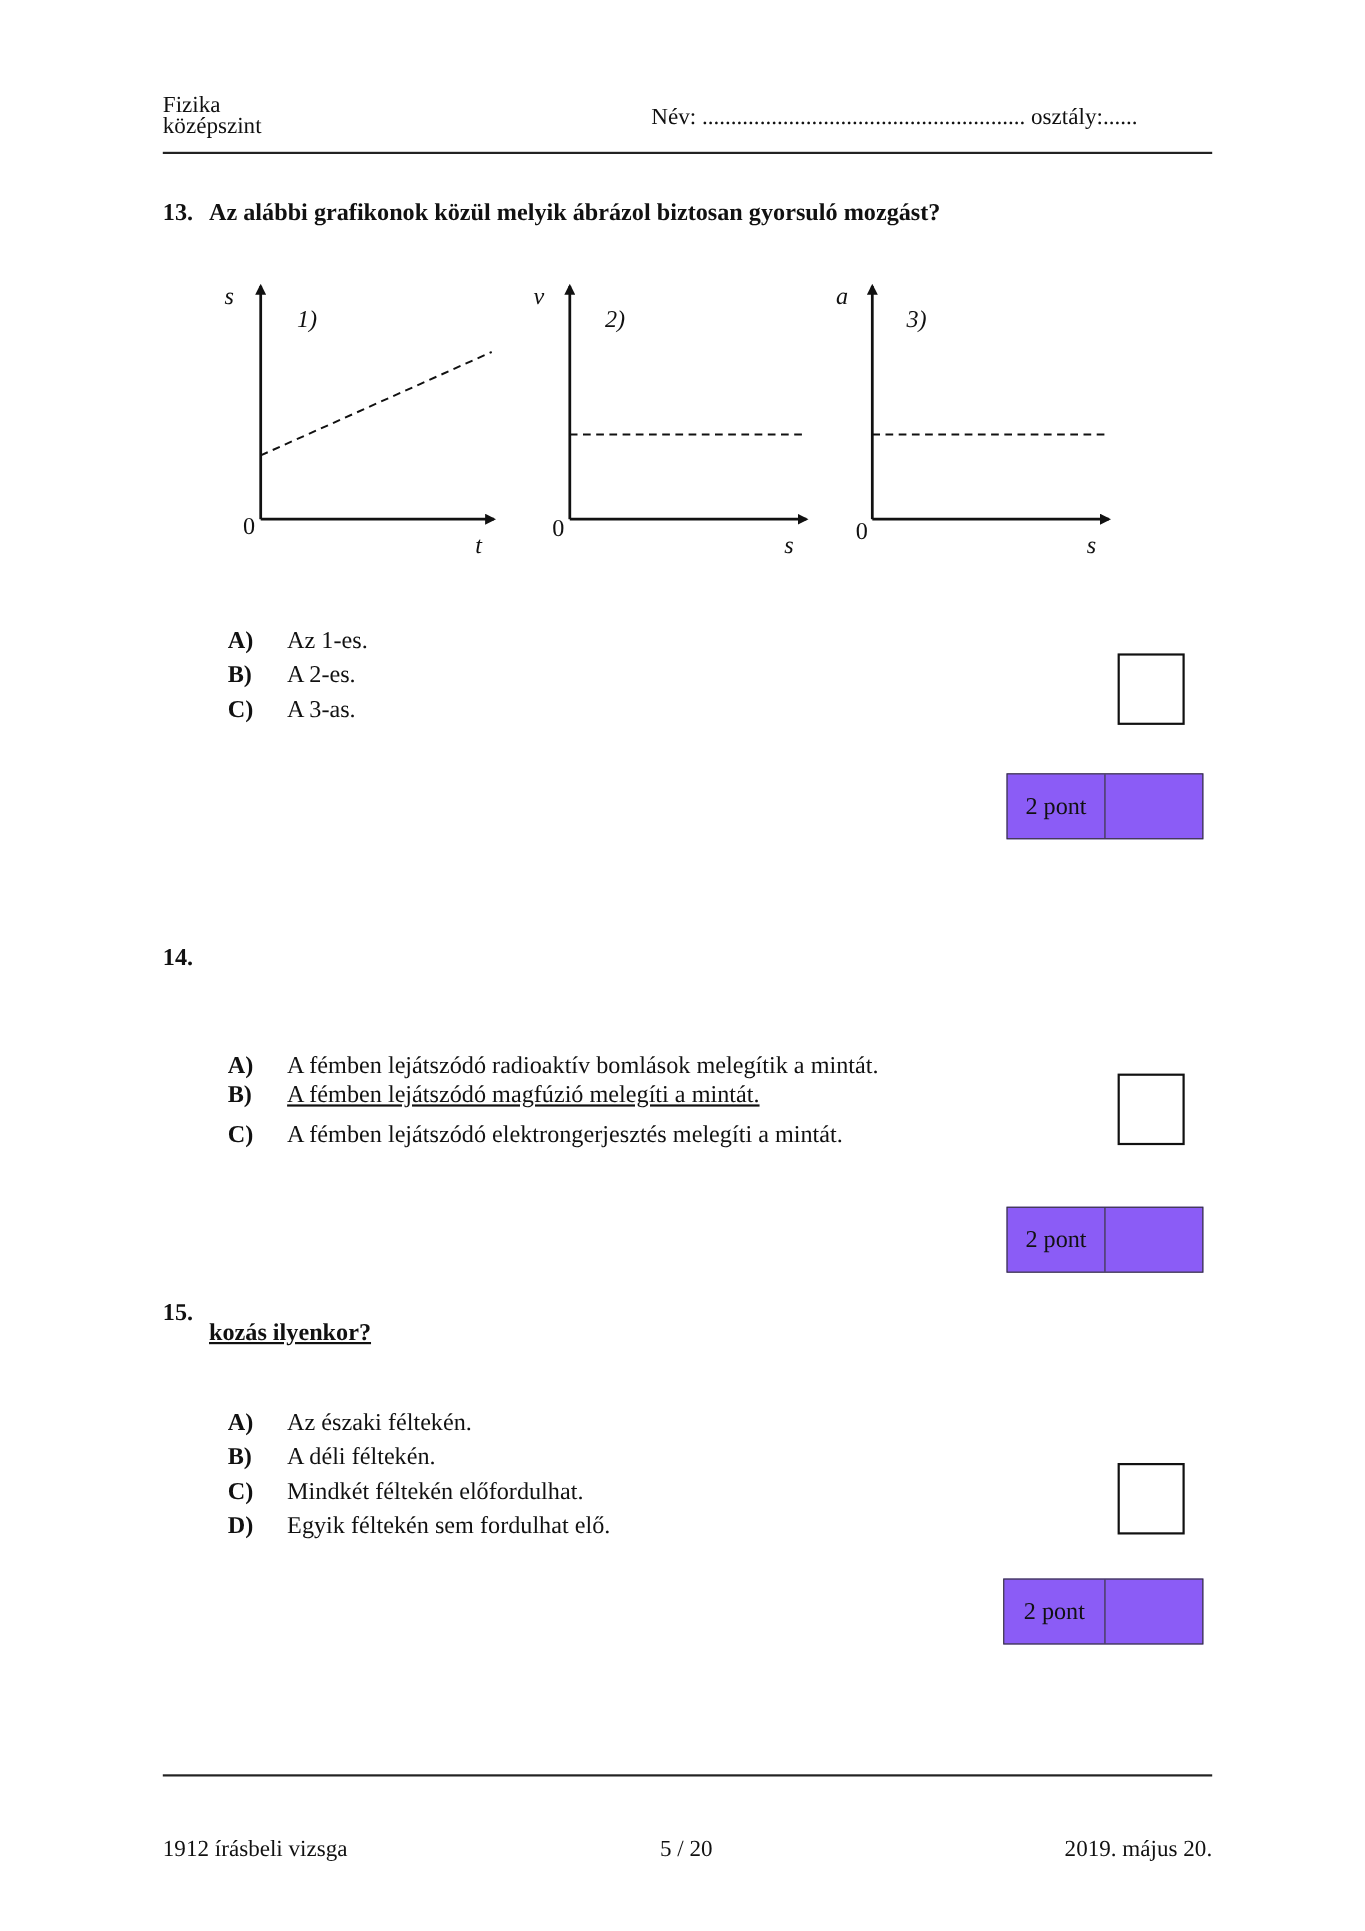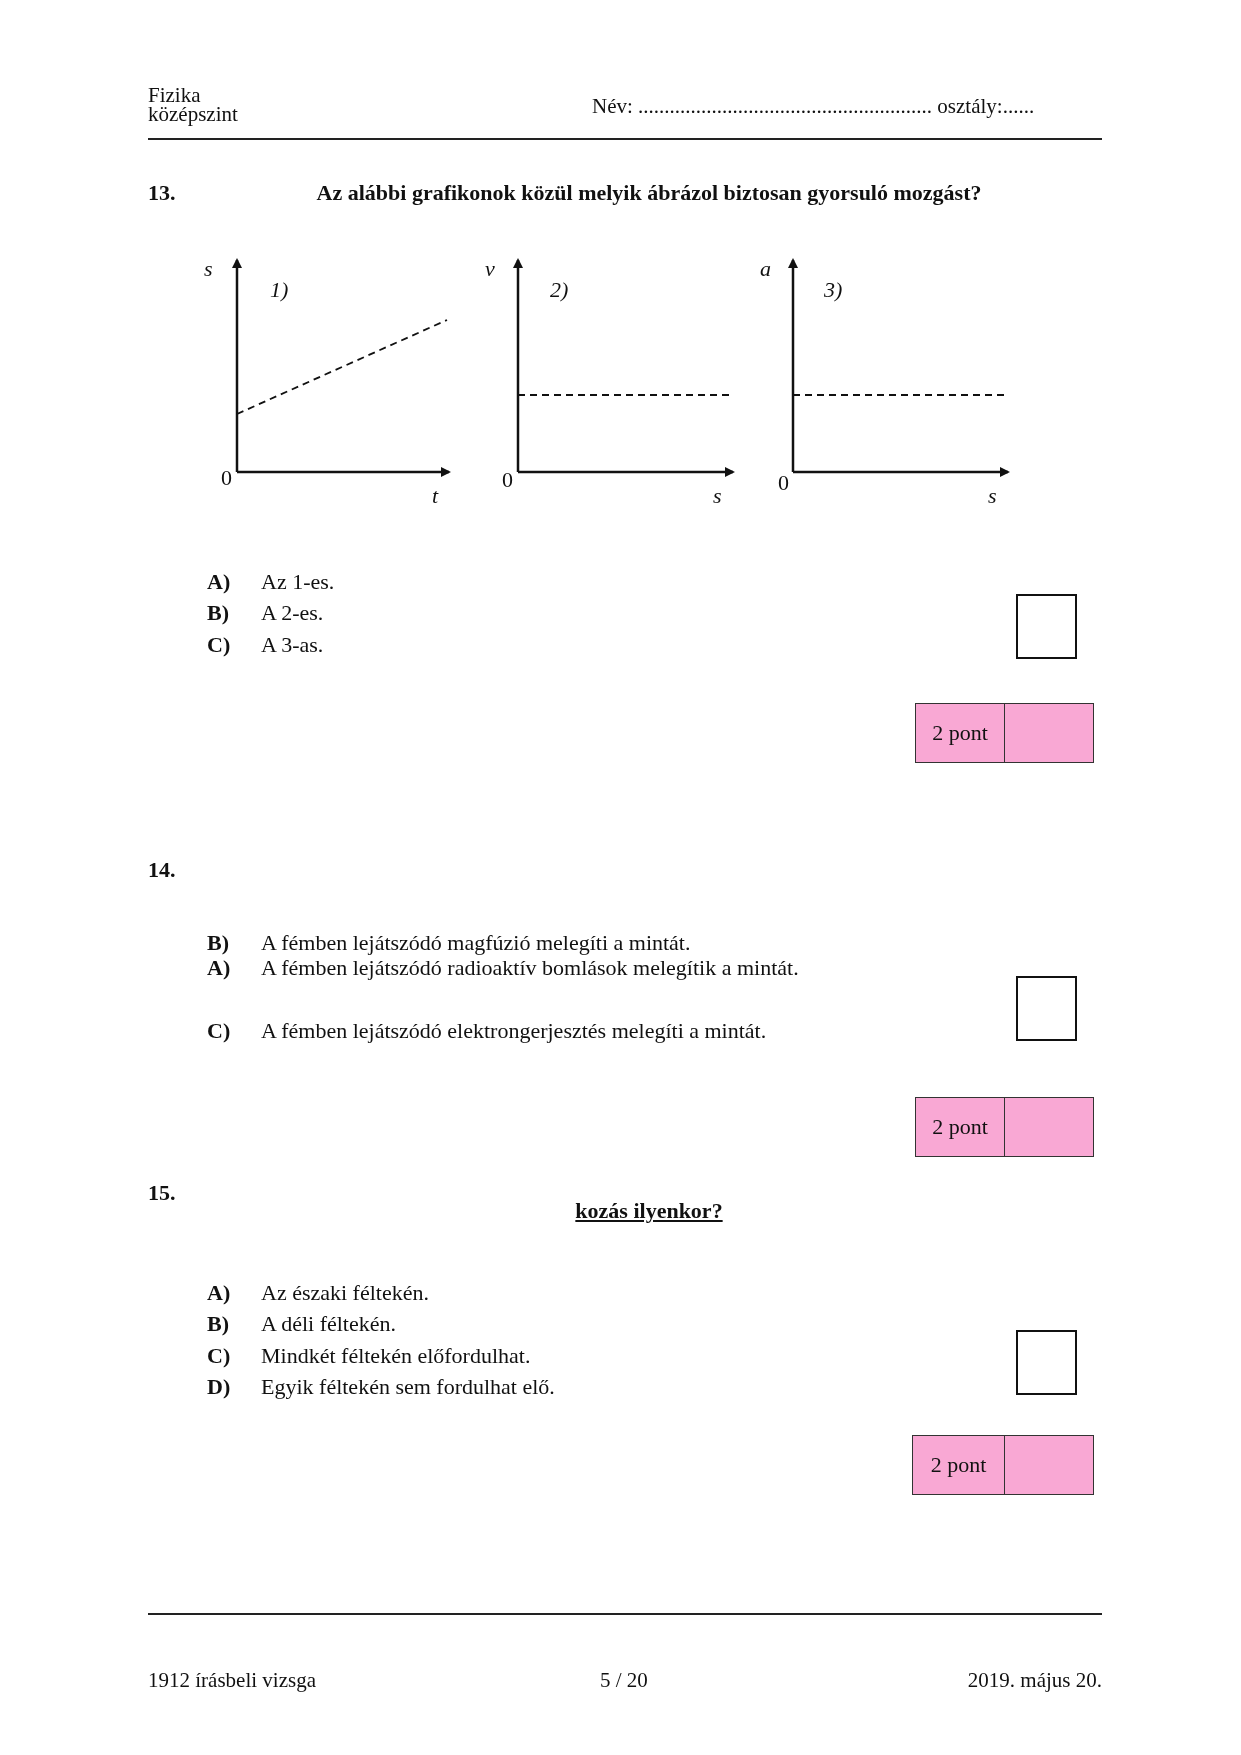--- a/index.html
+++ b/index.html
@@ -1,27 +1,27 @@
 <!DOCTYPE html>
 <html><head>
 <meta charset="utf-8">
 <style>
   html, body { margin: 0; padding: 0; background: #ffffff; }
   body { width: 1241px; height: 1755px; position: relative; overflow: hidden;
          font-family: "Liberation Serif", serif; color: #111; }
   .abs { position: absolute; }
   .hdr { font-size: 21px; line-height: 27px; }
   .rule { position: absolute; left: 148px; width: 954px; height: 2px; background: #222; }
-  .qtitle { font-weight: bold; font-size: 22px; line-height: 30px; width: 960px; text-align: center; }
+  .qtitle { font-weight: bold; font-size: 22px; line-height: 30px; width: 960px; }
   .qnum { position: absolute; left: 0; }
   .qtext { position: absolute; left: 42px; width: 918px; }
   .opt { position: absolute; left: 207px; font-size: 22px; line-height: 30px; white-space: nowrap; }
   .opt .lbl { font-weight: bold; display: inline-block; width: 54px; }
   .ansbox { position: absolute; width: 57px; height: 61px; border: 2.5px solid #111; background: #fff; }
-  .score { position: absolute; height: 58px; background: #f9a8d4; border: 1.5px solid #333; display: flex; }
+  .score { position: absolute; height: 58px; background: #8b5cf6; border: 1.5px solid #333; display: flex; }
   .score .pts { width: 88px; border-right: 1.5px solid #333; font-size: 22px; display: flex; align-items: center; justify-content: center; }
   .score .blank { width: 88px; }
   svg text { font-family: "Liberation Serif", serif; font-style: italic; font-size: 22px; fill: #111; }
   .foot { font-size: 21px; }
 </style>
 </head>
 <body>
 
 <div class="abs hdr" style="left:148px; top:82px;">Fizika</div>
 <div class="abs hdr" style="left:148px; top:101px;">középszint</div>
@@ -80,21 +80,21 @@
 <div class="score" style="left:915px; top:703px;">
   <div class="pts">2 pont</div>
   <div class="blank"></div>
 </div>
 
 <div class="abs qtitle" style="left:148px; top:855px; height:62px;">
   <span class="qnum">14.</span>
 </div>
 
 <div class="opt" style="top:953px;"><span class="lbl">A)</span><span>A fémben lejátszódó radioaktív bomlások melegítik a mintát.</span></div>
-<div class="opt" style="top:928px;"><span class="lbl">B)</span><span>A fémben lejátszódó magfúzió melegíti a mintát.</span></div>
+<div class="opt" style="top:980px;text-decoration:underline;"><span class="lbl">B)</span><span>A fémben lejátszódó magfúzió melegíti a mintát.</span></div>
 <div class="opt" style="top:1016px;"><span class="lbl">C)</span><span>A fémben lejátszódó elektrongerjesztés melegíti a mintát.</span></div>
 
 <div class="ansbox" style="left:1016px; top:976px;"></div>
 
 <div class="score" style="left:915px; top:1097px;">
   <div class="pts">2 pont</div>
   <div class="blank"></div>
 </div>
 
 <div class="abs qtitle" style="left:148px; top:1178px; height:62px;">

